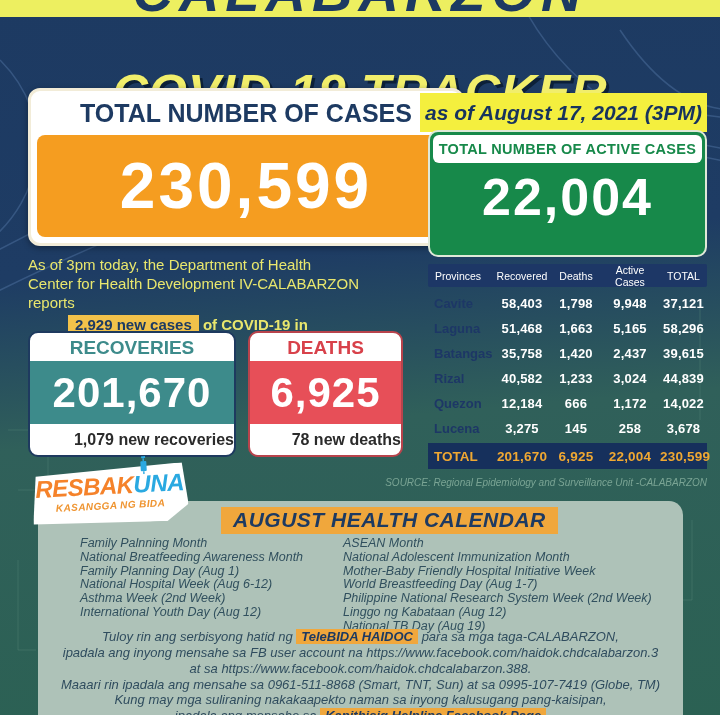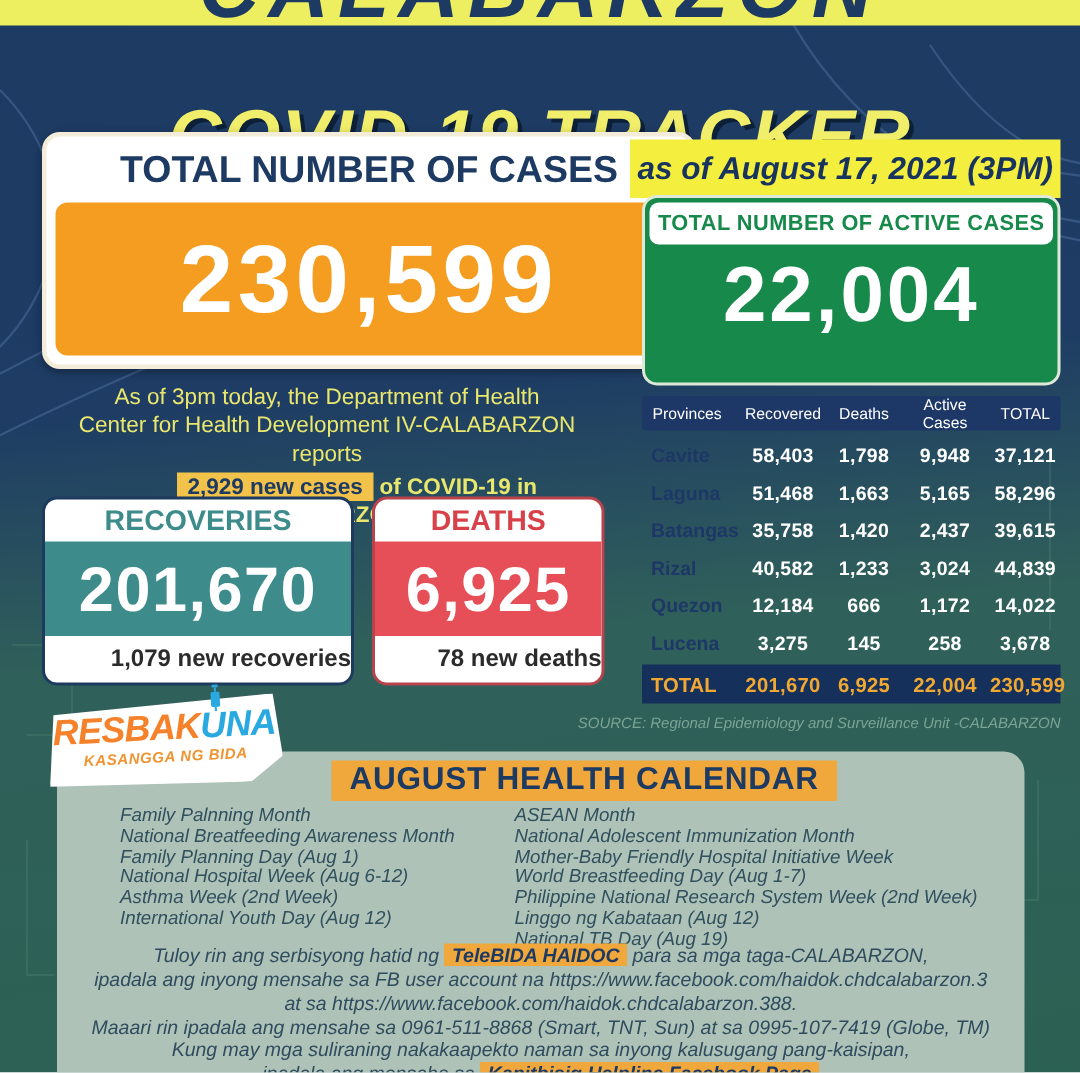--- a/index.html
+++ b/index.html
@@ -25,21 +25,21 @@
   
   .asof-box{position:absolute;left:420px;top:93px;width:287px;height:39px;background:#f4ef3e;color:#17335e;
     font-size:21px;font-weight:800;font-style:italic;display:flex;align-items:center;justify-content:center;}
   .active-box{position:absolute;left:428px;top:130px;width:279px;height:127px;background:#17894a;
     border-radius:10px;border:2px solid #dfe9d8;box-sizing:border-box;padding:3px;}
   .active-label{background:#fff;border-radius:6px;height:28px;line-height:28px;text-align:center;color:#17894a;
     font-weight:800;font-size:14.5px;letter-spacing:.3px;}
   .active-value{text-align:center;color:#fff;font-size:52px;font-weight:800;letter-spacing:2px;margin-top:4px;}
 
   
-  .report-note{position:absolute;left:28px;top:255px;width:380px;text-align:center;color:#e9e76d;
+  .report-note{position:absolute;left:28px;top:255px;width:380px;text-align:left;color:#e9e76d;
     font-size:15px;line-height:19px;}
   .report-note .line3{margin-top:3px;}
   .hl-gold{background:#f2c24a;color:#1d3a62;font-weight:800;padding:1px 7px;margin-left:40px;}
   .note-bold{font-weight:800;}
 
   
   .stat-box{position:absolute;top:331px;background:#fff;border-radius:10px;box-sizing:border-box;overflow:hidden;}
   .recov{left:28px;width:208px;height:126px;border:2px solid #1e3a5f;}
   .death{left:248px;width:155px;height:126px;border:2px solid #b8434c;}
   .stat-label{height:28px;line-height:30px;text-align:center;font-size:19px;font-weight:800;}
@@ -63,21 +63,21 @@
   .num{color:#fff;font-weight:700;font-size:13px;text-align:center;letter-spacing:.2px;}
   .trow.total{background:#16305c;height:26px;margin-top:2px;}
   .trow.total .prov,.trow.total .num{color:#f0a832;font-weight:800;font-size:13.5px;}
   .source-line{position:absolute;right:13px;top:477px;width:420px;text-align:right;color:#7aa494;
     font-size:10px;font-style:italic;}
 
   
   .sage-panel{position:absolute;left:38px;top:501px;width:645px;height:214px;background:#aec2b8;
     border-radius:14px 14px 0 0;}
   .cal-title{position:absolute;left:221px;top:507px;background:#f0a73c;color:#1d3a62;font-size:21px;
-    font-weight:800;padding:1px 12px 2px;letter-spacing:.5px;}
+    font-weight:800;font-style:italic;padding:1px 12px 2px;letter-spacing:.5px;}
   .cal-col{position:absolute;top:537px;font-size:12.5px;font-style:italic;color:#31505e;line-height:13.8px;}
   .cal-left{left:80px;}
   .cal-right{left:343px;}
   .msg{position:absolute;left:38px;width:645px;text-align:center;font-style:italic;color:#2f4c5e;
     font-size:13px;line-height:16px;}
   .telebida{top:629px;}
   .mental{top:692px;}
   .hl-cal{background:#f0a73c;color:#1d3a62;font-weight:800;padding:0 5px;}
 
   

